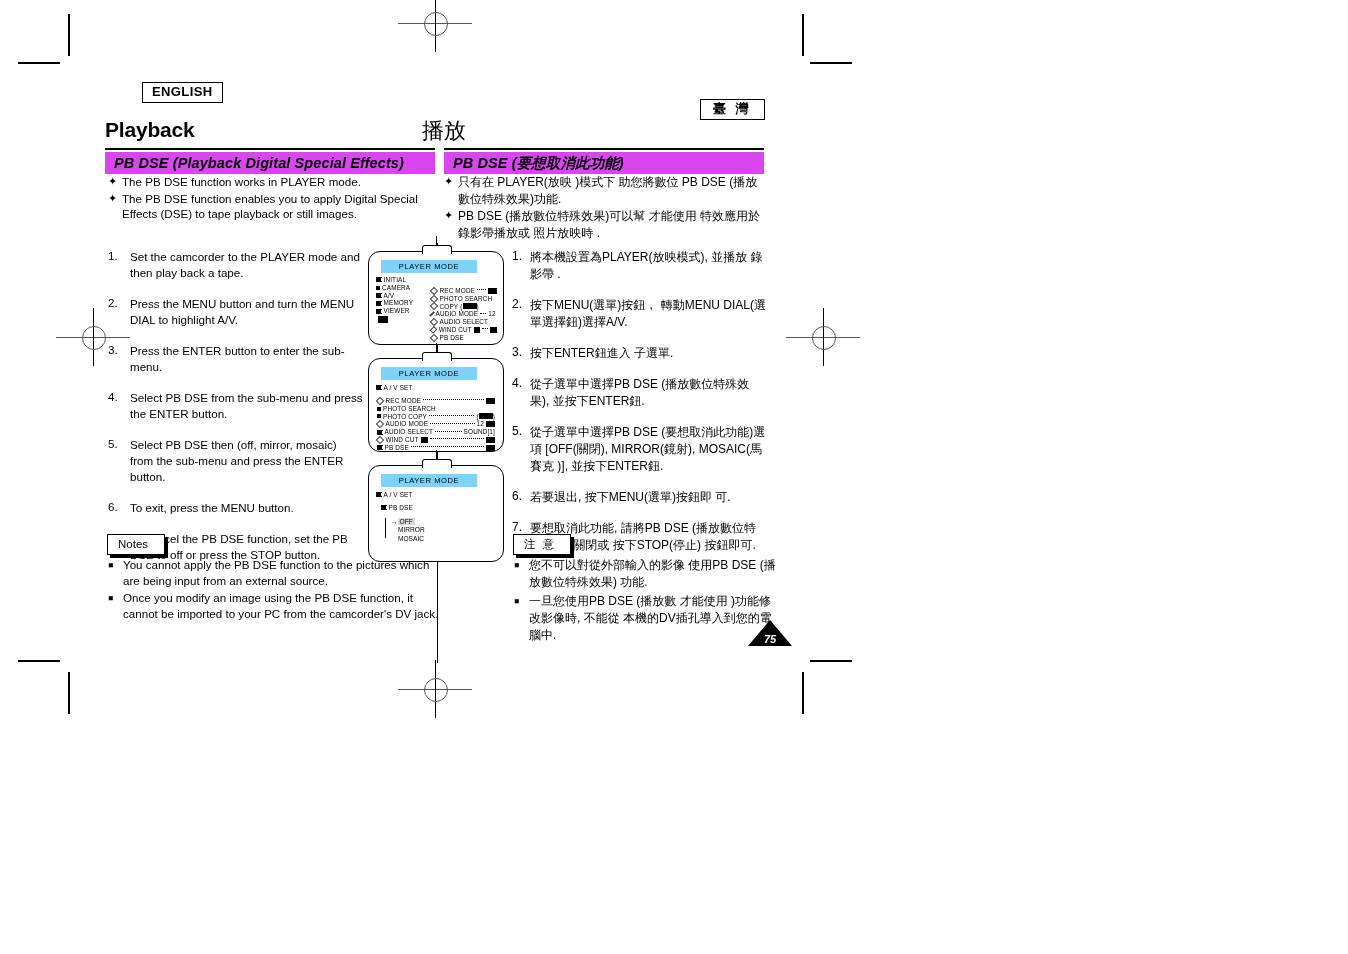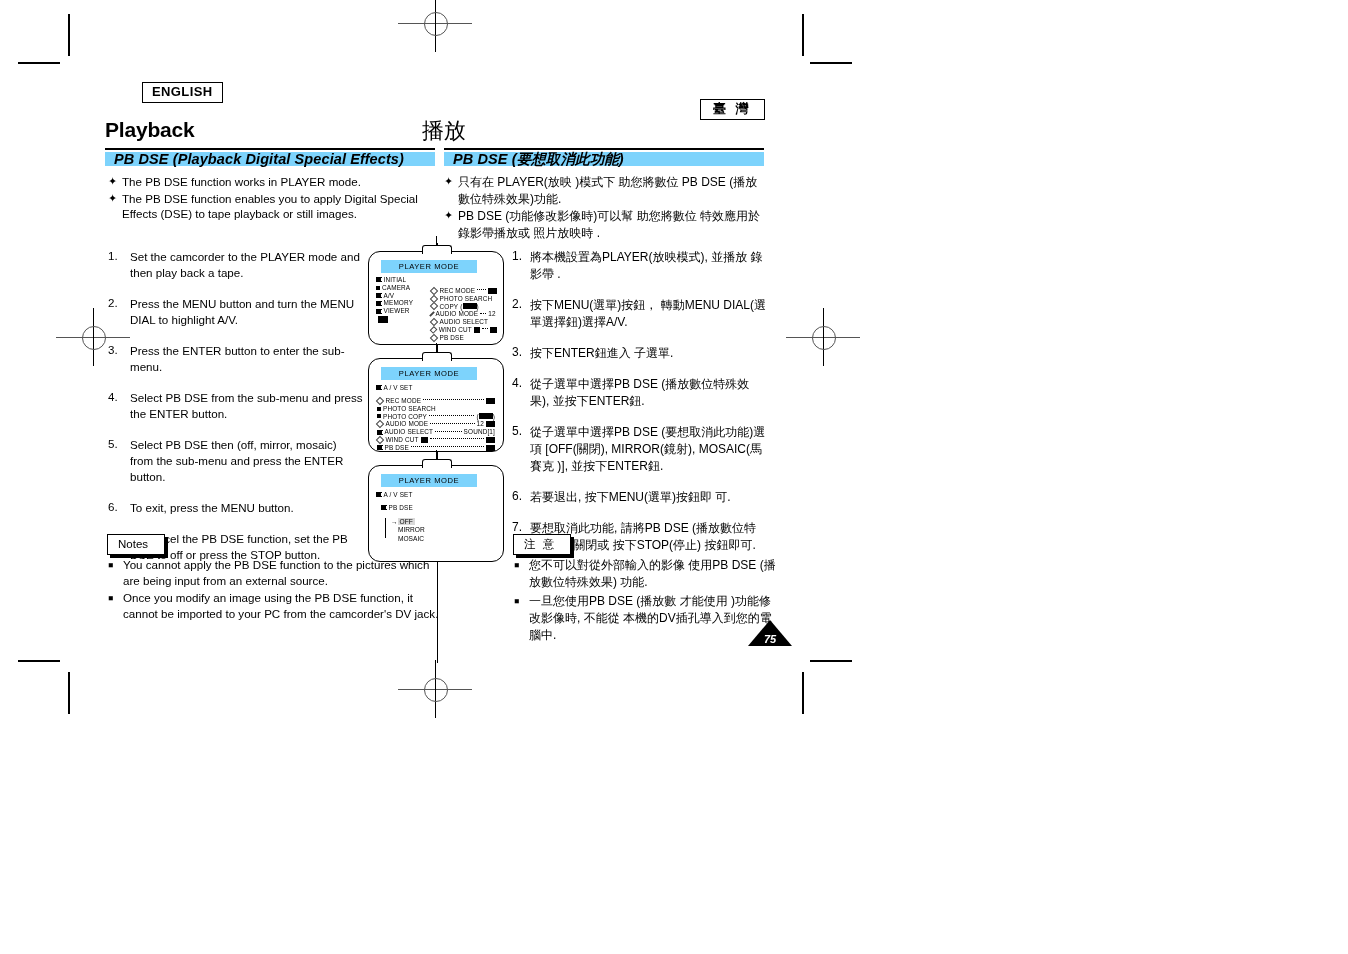--- a/index.html
+++ b/index.html
@@ -42,21 +42,21 @@
   #title-en{left:105px;top:118px;}
   #title-tw{left:422px;top:116px;font-size:22px;font-weight:normal;}
 
   
   .rule{position:absolute;height:2.2px;background:#000;}
   #rule-en{left:105px;top:148px;width:330px;}
   #rule-tw{left:444px;top:148px;width:320px;}
 
   
   .secbar{
-    position:absolute;height:14px;background:#7dd3fc;
+    position:absolute;height:22px;background:#d946ef;
     display:flex;align-items:center;
   }
   .secbar span{
     font-size:14.5px;font-style:italic;font-weight:bold;
     padding-left:9px;letter-spacing:.1px;white-space:nowrap;
   }
   #sec-en{left:105px;top:152px;width:330px;}
   #sec-tw{left:444px;top:152px;width:320px;}
   #sec-tw span{font-style:italic;}
 
@@ -263,21 +263,21 @@
     <span>PB DSE (要想取消此功能)</span>
   </div>
 
   <div class="dlist" id="bul-tw">
     <div class="row">
       <div class="bul">✦</div>
       <div class="txt">只有在 PLAYER(放映 )模式下 助您將數位 PB DSE (播放數位特殊效果)功能.</div>
     </div>
     <div class="row">
       <div class="bul">✦</div>
-      <div class="txt">PB DSE (功能修改影像時)可以幫 助您將數位 特效應用於錄影帶播放或 照片放映時 .</div>
+      <div class="txt">PB DSE (播放數位特殊效果)可以幫 才能使用 特效應用於錄影帶播放或 照片放映時 .</div>
     </div>
   </div>
 
   <div class="steps" id="steps-tw">
     <div class="step">
       <div class="num">1.</div>
       <div class="body">將本機設置為PLAYER(放映模式), 並播放 錄影帶 .</div>
     </div>
     <div class="step">
       <div class="num">2.</div>

